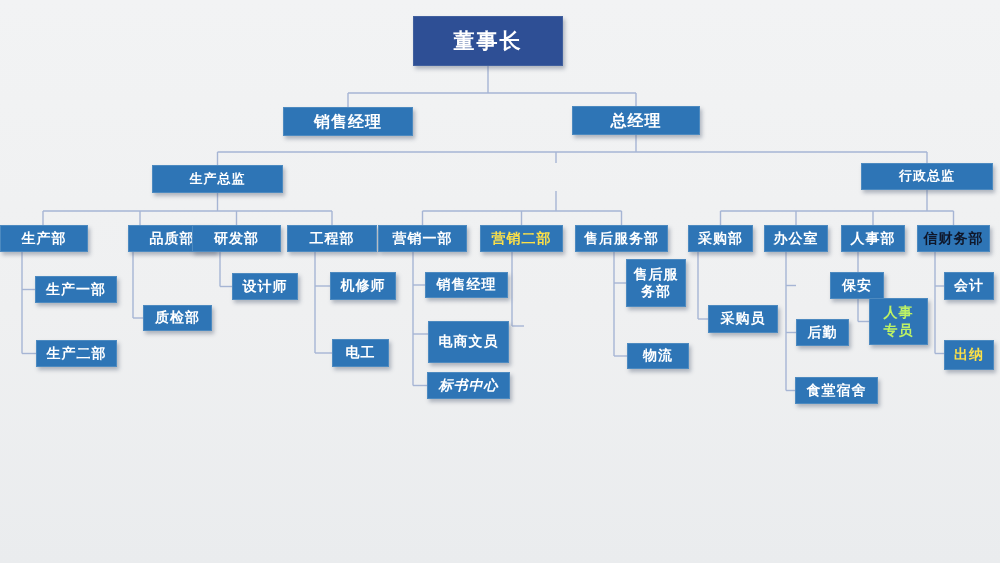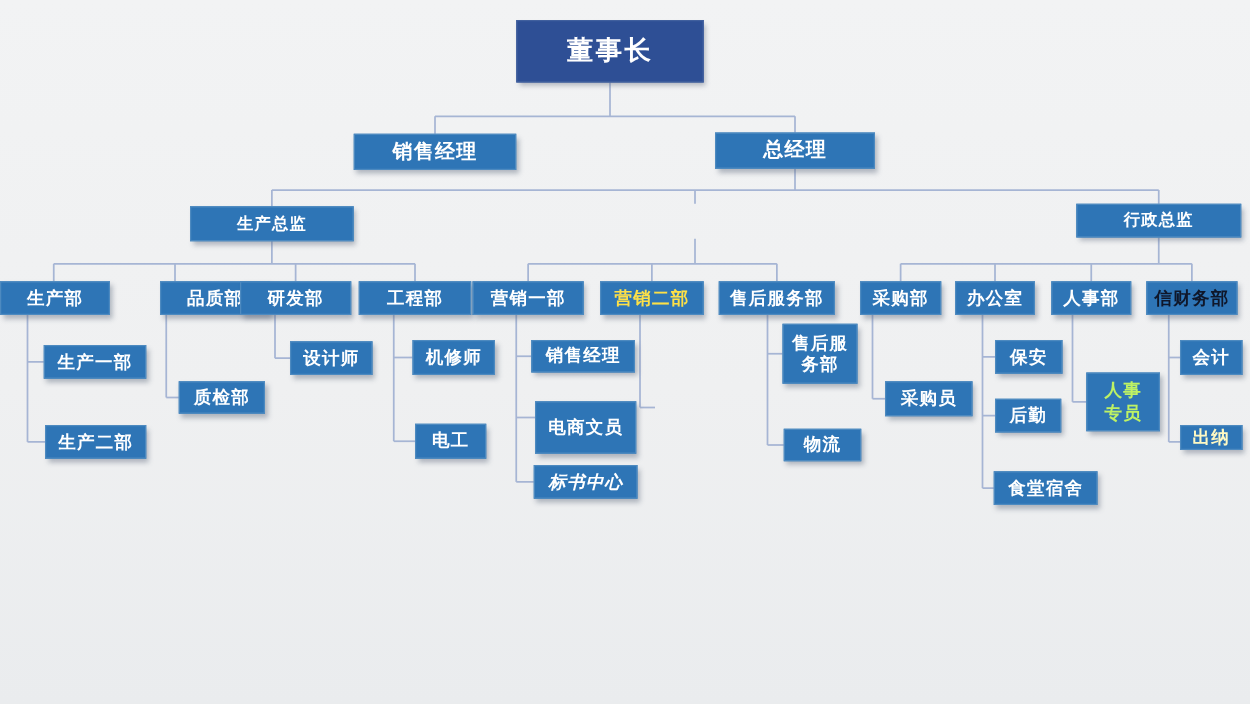--- a/index.html
+++ b/index.html
@@ -182,32 +182,32 @@
     <div class="node lvl5" style="left: 626px; top: 259px; width: 60px; height: 48px; background: rgb(46, 117, 182); border: 1px solid rgb(77, 138, 192); color: rgb(255, 255, 255);">
       <span class="node-label">售后服
 务部</span>
     </div>
     <div class="node lvl5" style="left: 627px; top: 343px; width: 62px; height: 26px; background: rgb(46, 117, 182); border: 1px solid rgb(77, 138, 192); color: rgb(255, 255, 255);">
       <span class="node-label">物流</span>
     </div>
     <div class="node lvl5" style="left: 708px; top: 305px; width: 70px; height: 28px; background: rgb(46, 117, 182); border: 1px solid rgb(77, 138, 192); color: rgb(255, 255, 255);">
       <span class="node-label">采购员</span>
     </div>
-    <div class="node lvl5" style="left: 796px; top: 272px; width: 54px; height: 27px; background: rgb(46, 117, 182); border: 1px solid rgb(77, 138, 192); color: rgb(255, 255, 255);">
+    <div class="node lvl5" style="left: 830px; top: 272px; width: 54px; height: 27px; background: rgb(46, 117, 182); border: 1px solid rgb(77, 138, 192); color: rgb(255, 255, 255);">
       <span class="node-label">保安</span>
     </div>
     <div class="node lvl5" style="left: 796px; top: 319px; width: 53px; height: 27px; background: rgb(46, 117, 182); border: 1px solid rgb(77, 138, 192); color: rgb(255, 255, 255);">
       <span class="node-label">后勤</span>
     </div>
     <div class="node lvl5" style="left: 795px; top: 377px; width: 83px; height: 27px; background: rgb(46, 117, 182); border: 1px solid rgb(77, 138, 192); color: rgb(255, 255, 255);">
       <span class="node-label">食堂宿舍</span>
     </div>
     <div class="node lvl5" style="left: 869px; top: 298px; width: 59px; height: 47px; background: rgb(46, 117, 182); border: 1px solid rgb(77, 138, 192); color: #bef264;">
       <span class="node-label">人事
 专员</span>
     </div>
     <div class="node lvl5" style="left: 944px; top: 272px; width: 50px; height: 28px; background: rgb(46, 117, 182); border: 1px solid rgb(77, 138, 192); color: rgb(255, 255, 255);">
       <span class="node-label">会计</span>
     </div>
-    <div class="node lvl5" style="left: 944px; top: 340px; width: 50px; height: 20px; background: rgb(46, 117, 182); border: 1px solid rgb(77, 138, 192); color: #fef9c3;">
+    <div class="node lvl5" style="left: 944px; top: 340px; width: 50px; height: 30px; background: rgb(46, 117, 182); border: 1px solid rgb(77, 138, 192); color: #fde047;">
       <span class="node-label">出纳</span>
     </div>
   </div>
 
 </body></html>

